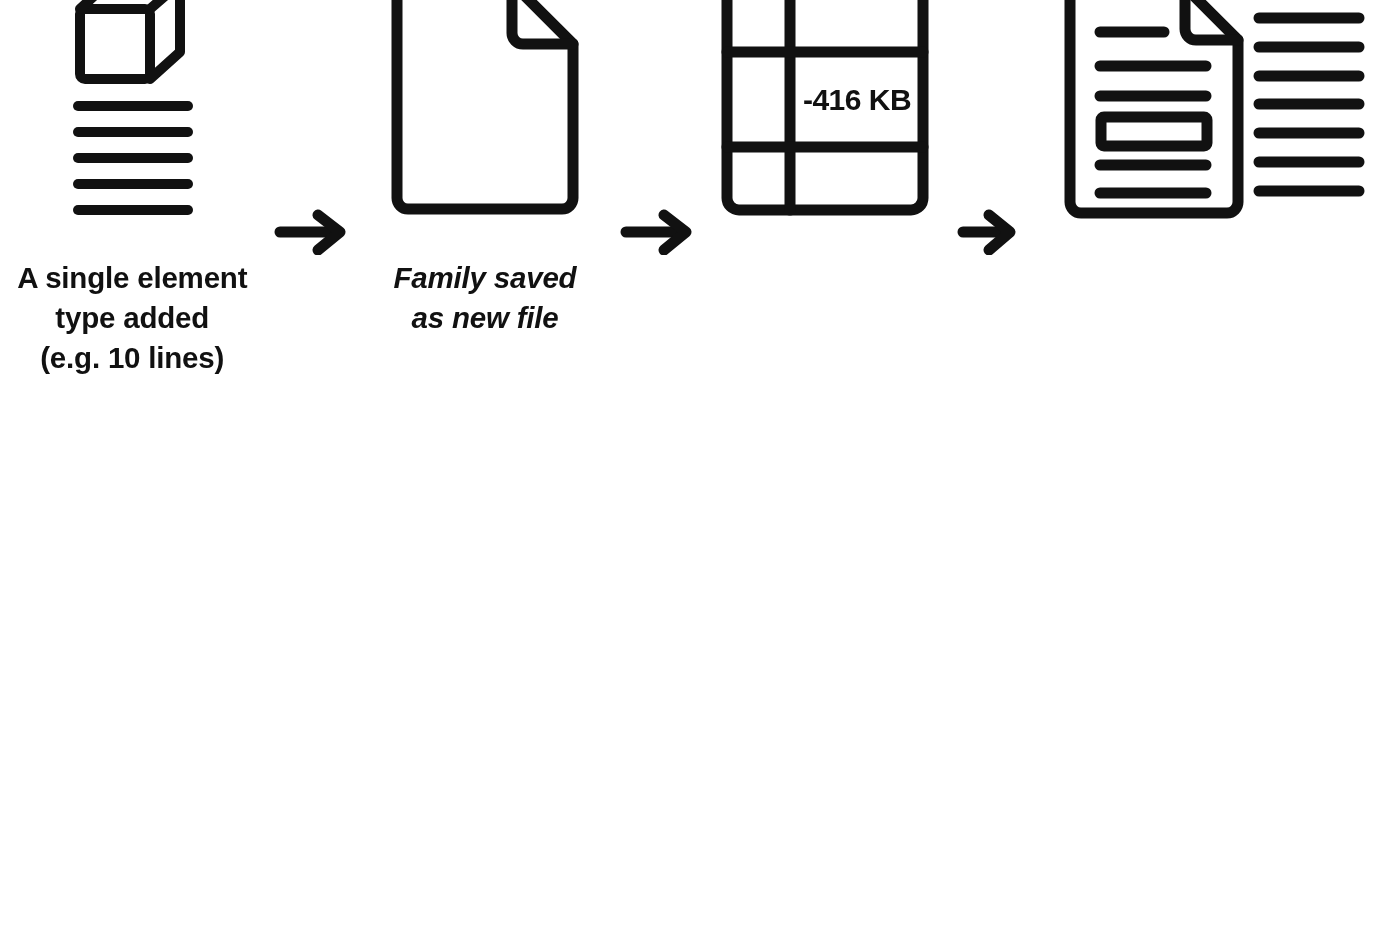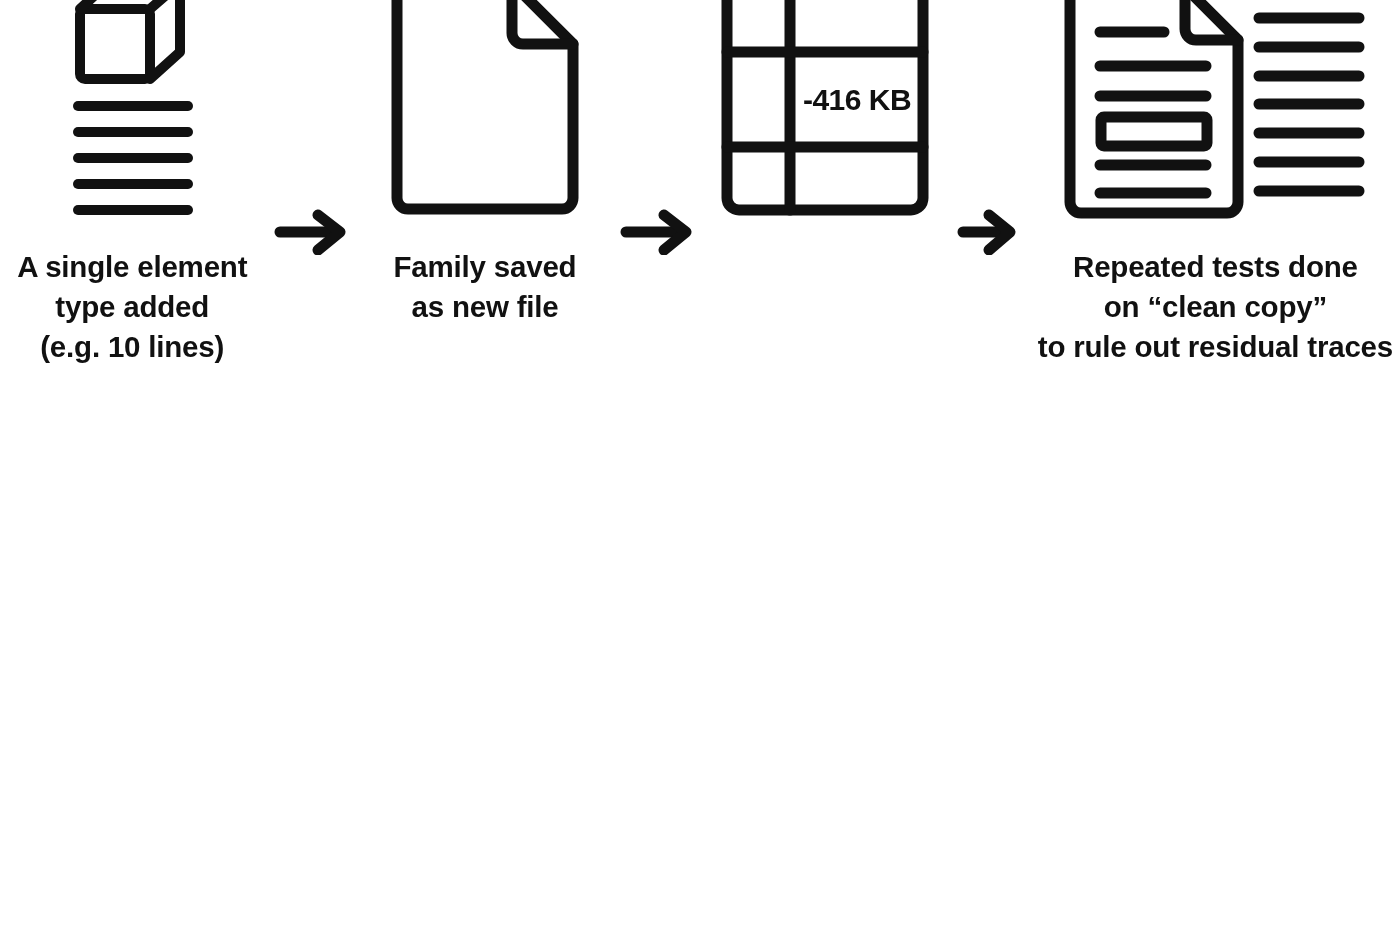--- a/index.html
+++ b/index.html
@@ -32,35 +32,35 @@
     justify-content: center;
   }
 
   
   .step {
     display: flex;
     flex-direction: column;
     align-items: center;
   }
   .step-1 { width: 265px; }
-  .step-2 { width: 250px; }
+  .step-2 { width: 250px; font-style: italic; }
   .step-3 { width: 240px; }
   .step-4 { width: 370px; }
 
   .icon-area {
     height: 216px;
     display: flex;
     align-items: flex-end;
     justify-content: center;
     position: relative;
   }
   .icon-area svg { display: block; overflow: visible; }
 
   .caption {
-    margin-top: 31px;
+    margin-top: 42px;
     text-align: center;
     font-size: 29.5px;
     font-weight: 700;
     line-height: 40px;
     letter-spacing: -0.2px;
     color: #111111;
     white-space: pre-line;
   }
 
   
@@ -190,19 +190,16 @@
             <line x1="196" y1="38" x2="296" y2="38"></line>
             <line x1="196" y1="67" x2="296" y2="67"></line>
             <line x1="196" y1="96" x2="296" y2="96"></line>
             <line x1="196" y1="124" x2="296" y2="124"></line>
             <line x1="196" y1="153" x2="296" y2="153"></line>
             <line x1="196" y1="182" x2="296" y2="182"></line>
             <line x1="196" y1="211" x2="296" y2="211"></line>
           </g>
         </svg>
       </div>
-      <div class="caption">Repeated tests done
-on “clean copy”
-to rule out residual traces</div>
     </div>
 
   </div>
 </div>
 
 </body></html>

